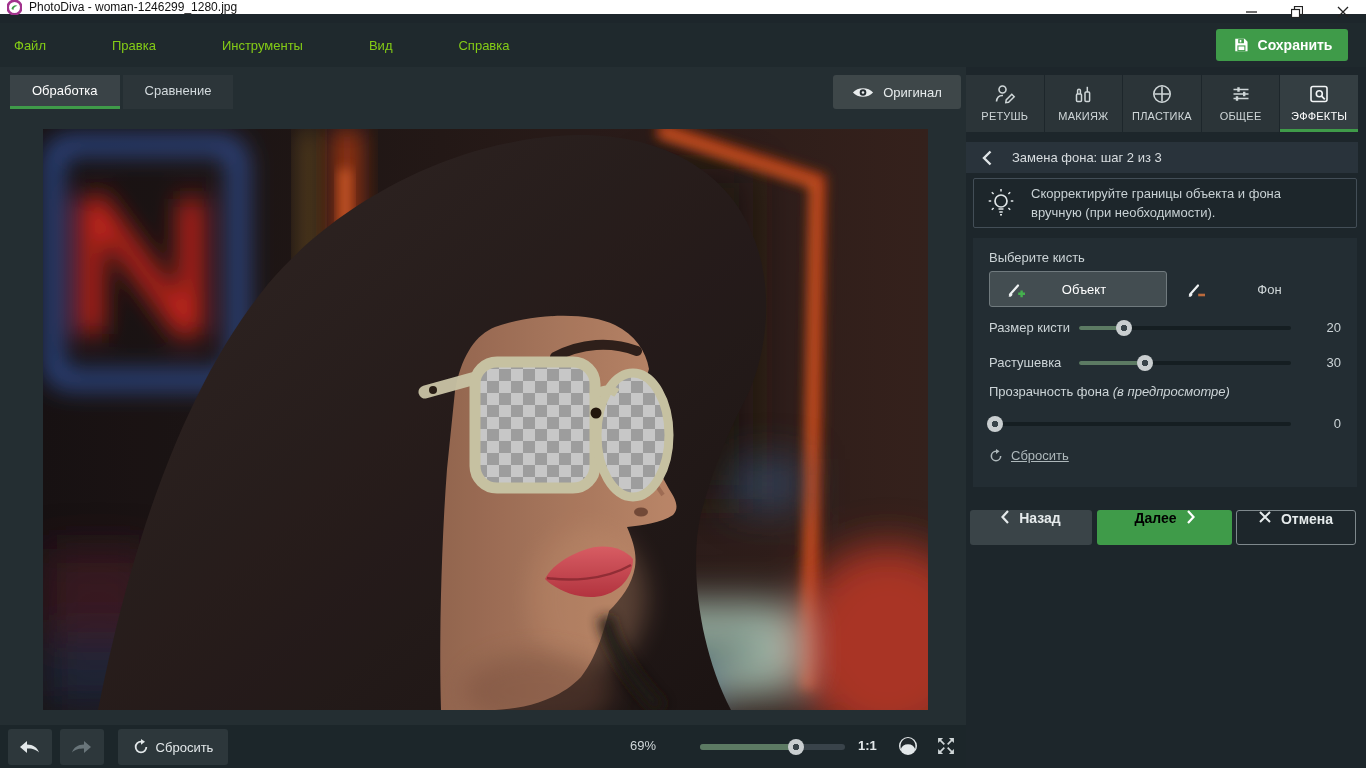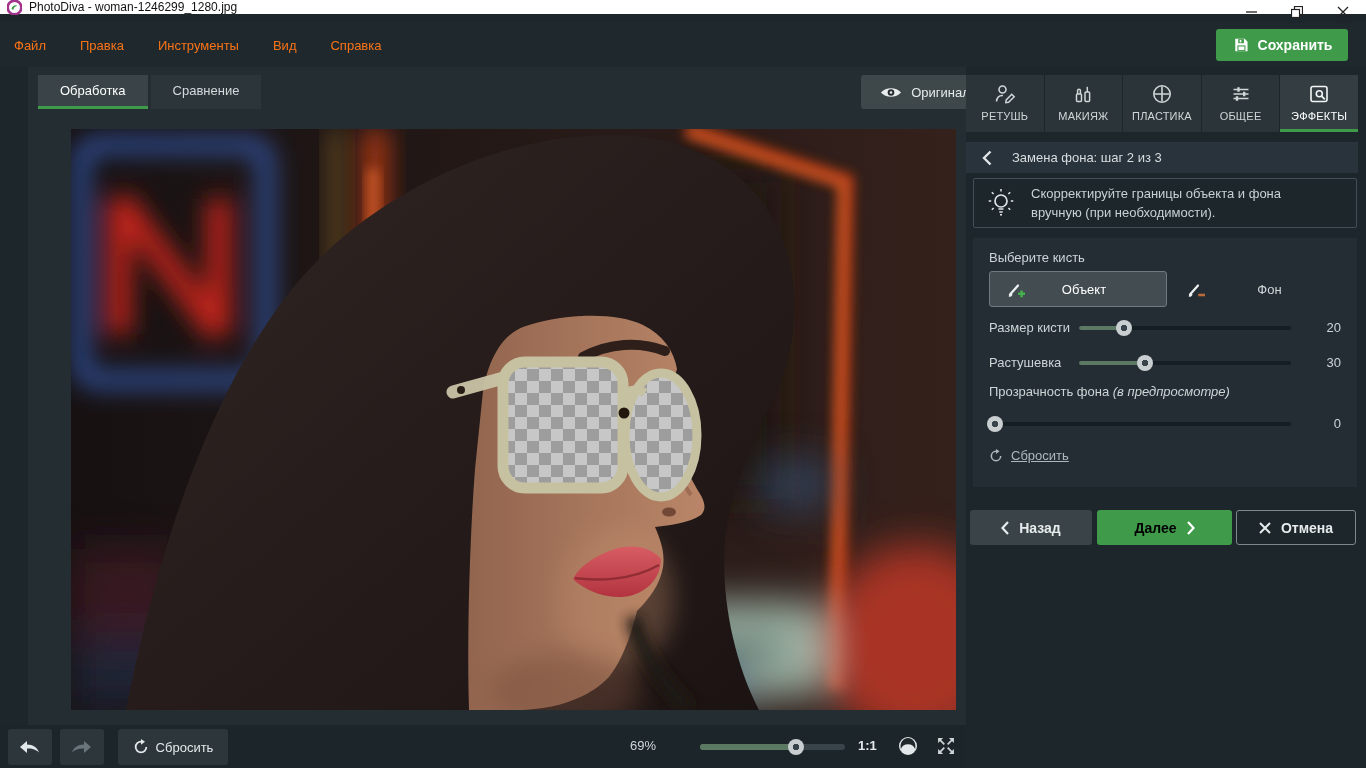--- a/index.html
+++ b/index.html
@@ -11,29 +11,29 @@
   .titlebar { position:absolute; left:0; top:0; width:1366px; height:14px; background:#ffffff;
     display:flex; align-items:center; }
   .applogo { margin-left:7px; width:15px; height:15px; display:flex; }
   .apptitle { margin-left:7px; font-size:12px; color:#111; }
   .wincontrols { position:absolute; right:0; top:0; height:23px; display:flex; }
   .winbtn { width:46px; height:23px; display:flex; align-items:center; justify-content:center; cursor:pointer; }
 
   
   .menubar { position:absolute; left:0; top:23px; width:1366px; height:44px; background:#1f292d;
     display:flex; align-items:center; }
-  .menuitem { color:#f97316; font-size:13px; padding:0 17px; cursor:pointer; }
+  .menuitem { color:#84cc16; font-size:13px; padding:0 33px; cursor:pointer; }
   .menuitem:first-child { padding-left:14px; }
   .savebtn { position:absolute; right:18px; top:6px; height:32px; width:132px; border:none;
     background:#3f9b49; color:#fff; font-size:14px; font-weight:bold; border-radius:3px;
     display:flex; align-items:center; justify-content:center; gap:8px; cursor:pointer;
     font-family:inherit; }
 
   
-  .canvas-area { position:absolute; left:0; top:67px; width:966px; height:658px; background:#242e32;margin-left:28px; }
+  .canvas-area { position:absolute; left:0; top:67px; width:966px; height:658px; background:#242e32; }
   .view-tabs { position:absolute; left:10px; top:8px; display:flex; gap:3px; }
   .vtab { height:34px; padding:0 22px; background:#2c3539; color:#d3dadd; font-size:13px;
     display:flex; align-items:center; cursor:pointer; border-bottom:3px solid transparent; }
   .vtab.active { background:#3a4347; color:#fff; border-bottom:3px solid #3f9b49; }
   .origbtn { position:absolute; top:8px; right:5px; width:128px; height:34px; background:#3e4749;
     border:none; border-radius:3px; color:#e6ebec; font-size:13px; display:flex; align-items:center;
     justify-content:center; gap:9px; cursor:pointer; font-family:inherit; }
   .photo { position:absolute; left:43px; top:62px; width:885px; height:581px; cursor:crosshair; }
   .photo svg { display:block; }
 
@@ -96,21 +96,21 @@
   .srow.r1 .slider, .srow.r2 .slider { left:90px; width:212px; }
   .lbl2 { position:absolute; left:16px; top:146px; color:#ccd4d7; font-size:13px; }
   .srow.r3 { top:176px; }
   .srow.r3 .slider { left:0; width:302px; }
   .resetlink { position:absolute; left:16px; top:210px; display:flex; align-items:center; gap:8px;
     color:#aeb8bb; font-size:13px; cursor:pointer; }
   .resetlink .u { text-decoration:underline; }
 
   .actionrow { position:absolute; left:0; top:443px; width:392px; height:35px; }
   .abtn { position:absolute; top:0; height:35px; border:none; border-radius:3px; font-size:14px;
-    font-weight:bold; display:flex; align-items:center; justify-content:center; gap:10px;
+    font-weight:bold; display:flex; justify-content:center; gap:10px;
     cursor:pointer; font-family:inherit; }
   .backbtn { left:4px; width:122px; background:#3a4448; color:#e6ebec; }
   .nextbtn { left:131px; width:135px; background:#3f9b49; color:#000000; }
   .cancelbtn { left:270px; width:120px; background:transparent; border:1px solid #7e888c; color:#e6ebec; }
 </style>
 </head>
 <body>
 
 <div id="app">
 

